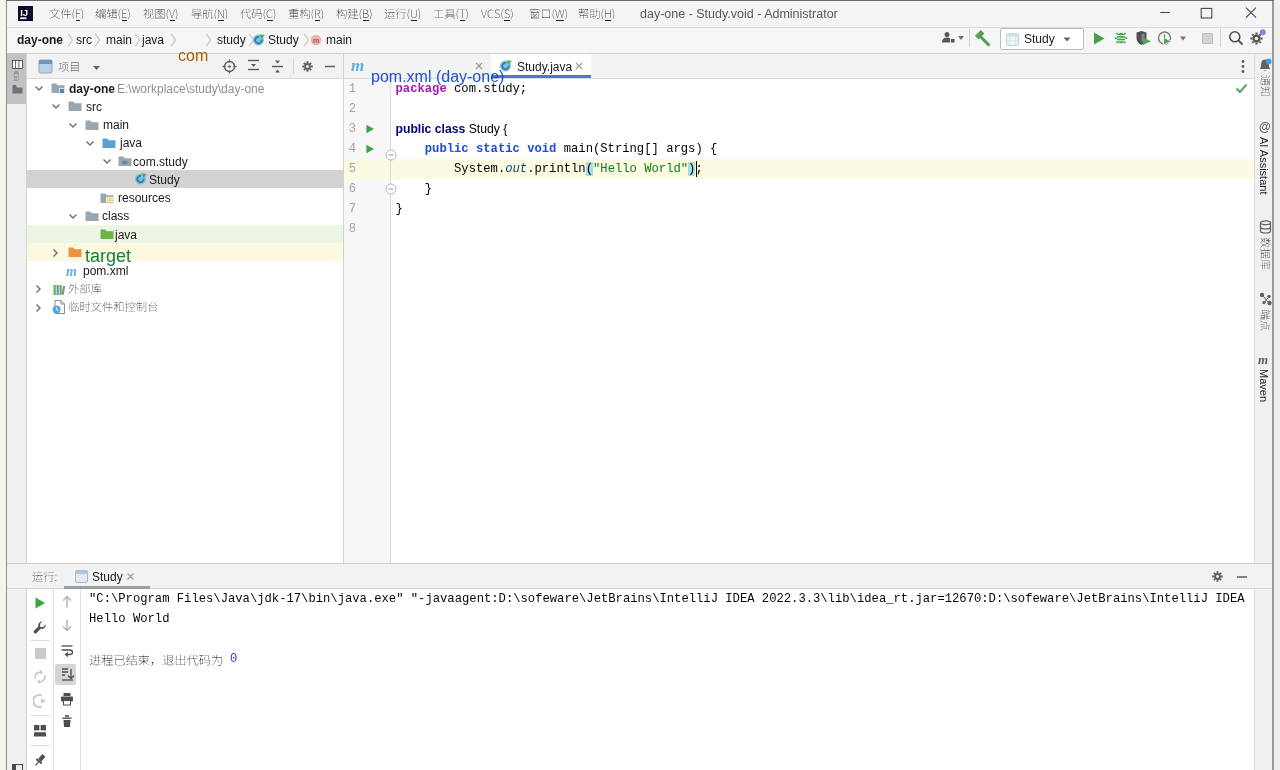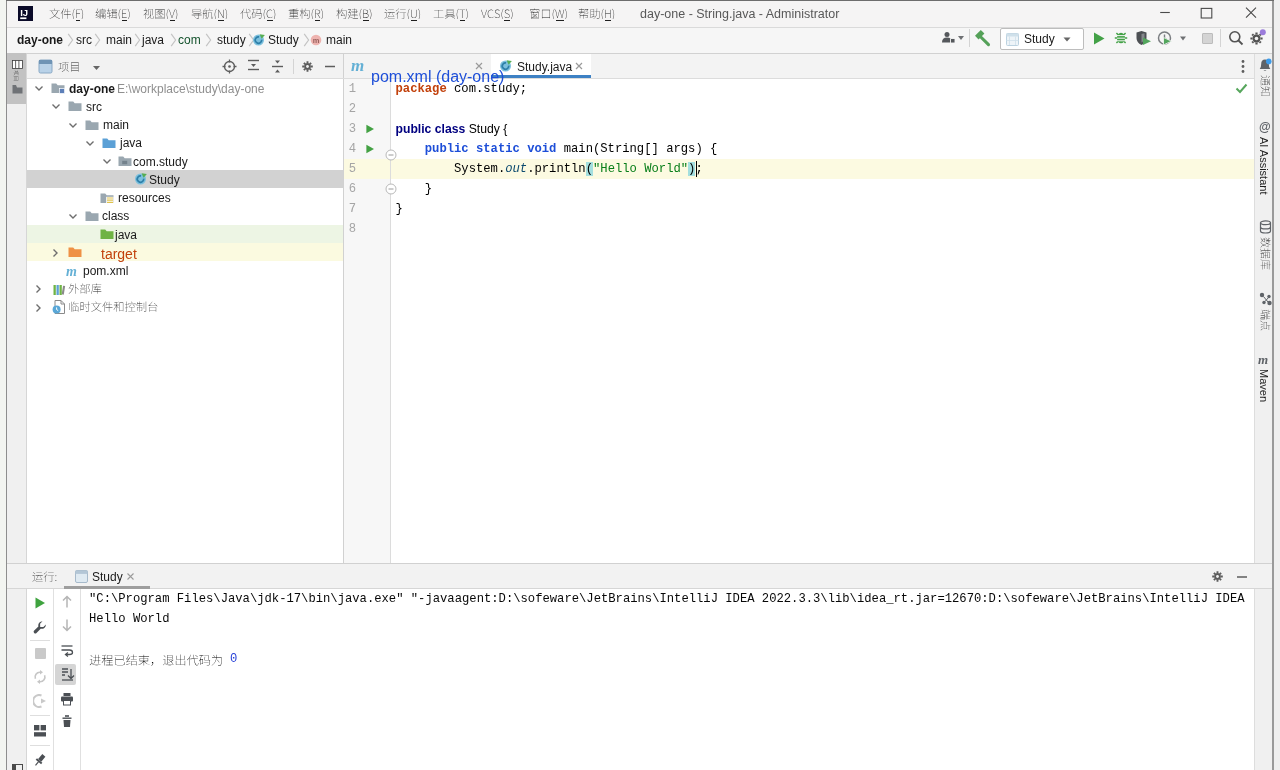--- a/index.html
+++ b/index.html
@@ -153,33 +153,33 @@
 <svg style="position:absolute;left:578px;top:8.2px;" width="37.2" height="11.3" viewBox="0 0 37.2 11.3">
     <g transform="translate(0 9.94) scale(0.011300 -0.011300)" fill="#1f1f1f">
       <path transform="translate(0 0)" d="M79 740H533V711H79ZM59 472H545V442H59ZM100 611H520V581H100ZM599 786H895V757H628V299H599ZM885 786H891L897 788L915 772Q884 732 848 688Q811 643 776 603Q847 562 876 525Q905 488 906 452Q907 425 895 407Q883 389 863 379Q852 375 836 372Q820 368 808 366Q780 364 747 364Q714 364 684 367Q683 373 680 380Q677 388 672 394Q710 390 744 390Q779 389 804 391Q816 393 828 395Q839 397 849 401Q879 414 879 452Q878 484 846 520Q815 556 739 598Q768 630 794 662Q821 695 844 726Q868 756 885 781ZM303 831H332V582Q332 561 324 523Q316 485 294 440Q271 395 227 350Q183 306 111 272Q107 277 101 284Q95 290 89 294Q160 325 202 364Q245 403 266 444Q288 484 296 520Q303 557 303 582ZM483 335H513V-70H483ZM167 253H833V224H196V-18H167ZM820 253H850V35Q850 19 844 10Q838 0 821 -5Q804 -9 764 -10Q725 -10 656 -10Q655 -4 652 3Q648 10 644 17Q684 17 716 16Q747 16 768 16Q790 17 799 17Q813 18 816 22Q820 25 820 35Z"></path>
       <path transform="translate(1000 0)" d="M462 593H908V564H462ZM892 593H921Q921 593 921 588Q921 584 921 579Q921 574 921 571Q917 409 912 298Q908 187 902 118Q896 49 887 12Q878 -25 866 -40Q855 -54 840 -60Q826 -65 805 -65Q783 -66 744 -65Q706 -64 665 -61Q664 -53 662 -45Q660 -37 655 -31Q704 -35 744 -36Q785 -36 800 -36Q814 -37 823 -34Q832 -32 839 -23Q850 -11 858 26Q866 62 872 132Q878 202 883 313Q888 424 892 585ZM662 831H691Q691 726 688 620Q685 514 672 413Q658 312 628 221Q597 130 542 55Q487 -20 401 -73Q397 -68 389 -62Q381 -57 375 -53Q461 -3 515 70Q569 144 600 234Q630 323 643 422Q656 522 659 626Q662 730 662 831ZM118 775H422V125H392V746H147V61H118ZM44 58Q98 70 170 86Q242 101 324 119Q406 137 488 155L490 127Q411 109 332 91Q252 73 180 57Q108 41 51 28ZM133 553H402V523H133ZM133 333H402V304H133Z"></path>
       <path transform="translate(2000 0)" d="M244 -191Q177 -82 138 40Q99 161 99 306Q99 451 138 573Q177 695 244 804L265 790Q199 686 166 562Q132 438 132 306Q132 174 166 50Q199 -74 265 -178Z"></path>
       <path transform="translate(2299 0)" d="M110 0V726H147V404H551V726H589V0H551V371H147V0Z"></path>
       <path transform="translate(2997 0)" d="M55 -191 33 -178Q99 -74 133 50Q167 174 167 306Q167 438 133 562Q99 686 33 790L55 804Q123 695 162 573Q200 451 200 306Q200 161 162 40Q123 -82 55 -191Z"></path>
     </g>
   </svg>
 <div class="abs" style="left:604.5px;top:19.8px;width:6.9px;height:1px;background:#1f1f1f"></div>
-<div class="abs" style="left:640px;top:6.5px;font-size:12.5px;color:#585858;white-space:nowrap">day-one - String.java - Administrator</div>
+<div class="abs" style="left:640px;top:6.5px;font-size:12.5px;color:#585858;white-space:nowrap">day-one - Study.void - Administrator</div>
 <svg class="abs" style="left:1155px;top:2px" width="115" height="20" viewBox="0 0 115 20">
 <g stroke="#4a4a4a" stroke-width="1.1" fill="none">
 <path d="M5.2 10.5 H14.8"></path>
 <rect x="46.2" y="6.4" width="10.6" height="9.6"></rect>
 <path d="M91 5.6 L101 15.6 M101 5.6 L91 15.6"></path>
 </g>
   </svg>
 <div class="abs" style="left:17px;top:33px;font-size:12px;font-weight:bold;color:#1a1a1a">day-one</div>
 <div class="abs" style="left:76px;top:33px;font-size:12px;color:#1a1a1a">src</div>
 <div class="abs" style="left:106px;top:33px;font-size:12px;color:#1a1a1a">main</div>
 <div class="abs" style="left:142px;top:33px;font-size:12px;color:#1a1a1a">java</div>
-<div class="abs" style="left:178px;top:33px;font-size:12px;color:#14532d">com</div>
+<div class="abs" style="left:178px;top:47px;font-size:16px;color:#a16207">com</div>
 <div class="abs" style="left:217px;top:33px;font-size:12px;color:#1a1a1a">study</div>
 <div class="abs" style="left:268px;top:33px;font-size:12px;color:#1a1a1a">Study</div>
 <div class="abs" style="left:326px;top:33px;font-size:12px;color:#1a1a1a">main</div>
 <svg class="abs" style="left:66.5px;top:32.5px" width="7" height="14" viewBox="0 0 7 14">
     <path d="M1.2 0.8 L5.6 7 L1.2 13.2" stroke="#c4c4c4" stroke-width="1.2" fill="none"></path>
   </svg>
 <svg class="abs" style="left:94px;top:32.5px" width="7" height="14" viewBox="0 0 7 14">
     <path d="M1.2 0.8 L5.6 7 L1.2 13.2" stroke="#c4c4c4" stroke-width="1.2" fill="none"></path>
   </svg>
 <svg class="abs" style="left:134px;top:32.5px" width="7" height="14" viewBox="0 0 7 14">
@@ -390,21 +390,21 @@
     <path d="M0.5 1.5 L5.2 1.5 L6.7 3.2 L13.5 3.2 L13.5 11 L0.5 11 Z" fill="#6fb344"></path>
   </svg>
 <div class="abs" style="left:115px;top:227.7px;font-size:12px;color:#1a1a1a;white-space:nowrap">java</div>
 <div class="abs" style="left:27px;top:242.95px;width:316px;height:18.25px;background:#fbfae0"></div>
 <svg class="abs" style="left:52px;top:247.95px" width="7" height="10" viewBox="0 0 7 10">
     <path d="M1.5 1.5 L5 5 L1.5 8.5" stroke="#6e6e6e" stroke-width="1.4" fill="none"></path>
   </svg>
 <svg class="abs" style="left:67.5px;top:246.45px" width="14" height="12" viewBox="0 0 14 12">
     <path d="M0.5 1.5 L5.2 1.5 L6.7 3.2 L13.5 3.2 L13.5 11 L0.5 11 Z" fill="#ef9145"></path>
   </svg>
-<div class="abs" style="left:101px;top:245.95px;font-size:14px;color:#c2410c;white-space:nowrap">target</div>
+<div class="abs" style="left:85px;top:245.95px;font-size:18px;color:#15803d;white-space:nowrap">target</div>
 <svg class="abs" style="left:66px;top:264.7px" width="15" height="12" viewBox="0 0 15 12">
 <text x="0" y="11" font-family="Liberation Serif" font-style="italic" font-weight="bold" font-size="14" fill="#64b0d5">m</text>
   </svg>
 <div class="abs" style="left:83px;top:264.2px;font-size:12px;color:#1a1a1a;white-space:nowrap">pom.xml</div>
 <svg class="abs" style="left:35px;top:284.45px" width="7" height="10" viewBox="0 0 7 10">
     <path d="M1.5 1.5 L5 5 L1.5 8.5" stroke="#6e6e6e" stroke-width="1.4" fill="none"></path>
   </svg>
 <svg class="abs" style="left:52px;top:281.95px" width="14" height="14" viewBox="0 0 14 14">
 <g transform="translate(0.5 1)">
       <rect x="1" y="2" width="2.3" height="10" fill="#6fb344"></rect>
@@ -483,21 +483,21 @@
     <path d="M1.4 0.8 L9 5 L1.4 9.2 Z" fill="#43a143"></path>
   </svg>
 <svg class="abs" style="left:385px;top:148.5px" width="12" height="12" viewBox="0 0 12 12">
     <circle cx="6" cy="6" r="5" fill="#fff" stroke="#b9b9b9"></circle>
     <path d="M3.5 6 H8.5" stroke="#9a9a9a"></path>
   </svg>
 <svg class="abs" style="left:385px;top:183px" width="12" height="12" viewBox="0 0 12 12">
     <circle cx="6" cy="6" r="5" fill="#fff" stroke="#b9b9b9"></circle>
     <path d="M3.5 6 H8.5" stroke="#9a9a9a"></path>
   </svg>
-<div class="abs" style="left:395.5px;top:79px;font-family:'Liberation Mono',monospace;font-size:12.2px;line-height:20px;white-space:pre;color:#000"><b style="color:#c2410c">package</b> com.study;</div>
+<div class="abs" style="left:395.5px;top:79px;font-family:'Liberation Mono',monospace;font-size:12.2px;line-height:20px;white-space:pre;color:#000"><b style="color:#a21caf">package</b> com.study;</div>
 <div class="abs" style="left:395.5px;top:119px;font-family:Liberation Sans, sans-serif;font-size:12.2px;line-height:20px;white-space:pre;color:#000"><b style="color:#000080">public class</b> Study {</div>
 <div class="abs" style="left:395.5px;top:139px;font-family:'Liberation Mono',monospace;font-size:12.2px;line-height:20px;white-space:pre;color:#000">    <b style="color:#1d4ed8">public static void</b> main(String[] args) {</div>
 <div class="abs" style="left:395.5px;top:159px;font-family:'Liberation Mono',monospace;font-size:12.2px;line-height:20px;white-space:pre;color:#000">        System.<i style="color:#0c4a6e">out</i>.println<span style="background:#a4dfdf">(</span><span style="color:#067d17">"Hello World"</span><span style="background:#a4dfdf">)</span>;</div>
 <div class="abs" style="left:395.5px;top:179px;font-family:'Liberation Mono',monospace;font-size:12.2px;line-height:20px;white-space:pre;color:#000">    }</div>
 <div class="abs" style="left:395.5px;top:199px;font-family:'Liberation Mono',monospace;font-size:12.2px;line-height:20px;white-space:pre;color:#000">}</div>
 <div class="abs" style="left:695.7px;top:161px;width:1.6px;height:16px;background:#000"></div>
 <svg class="abs" style="left:1235px;top:83px" width="13" height="11" viewBox="0 0 13 11">
     <path d="M1.5 5.5 L5 9 L11.5 1.5" stroke="#56a65c" stroke-width="2" fill="none"></path>
   </svg>
 <svg style="position:absolute;left:32px;top:570.5px;" width="25.2" height="11.3" viewBox="0 0 25.2 11.3">

